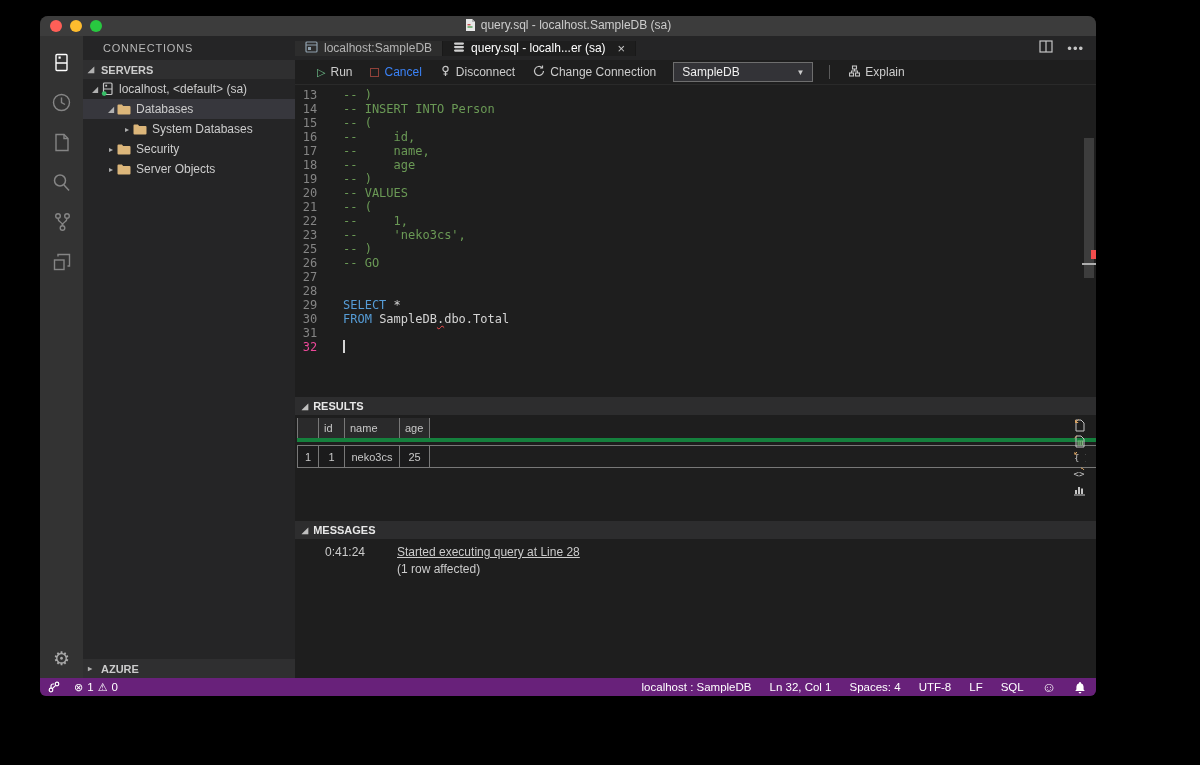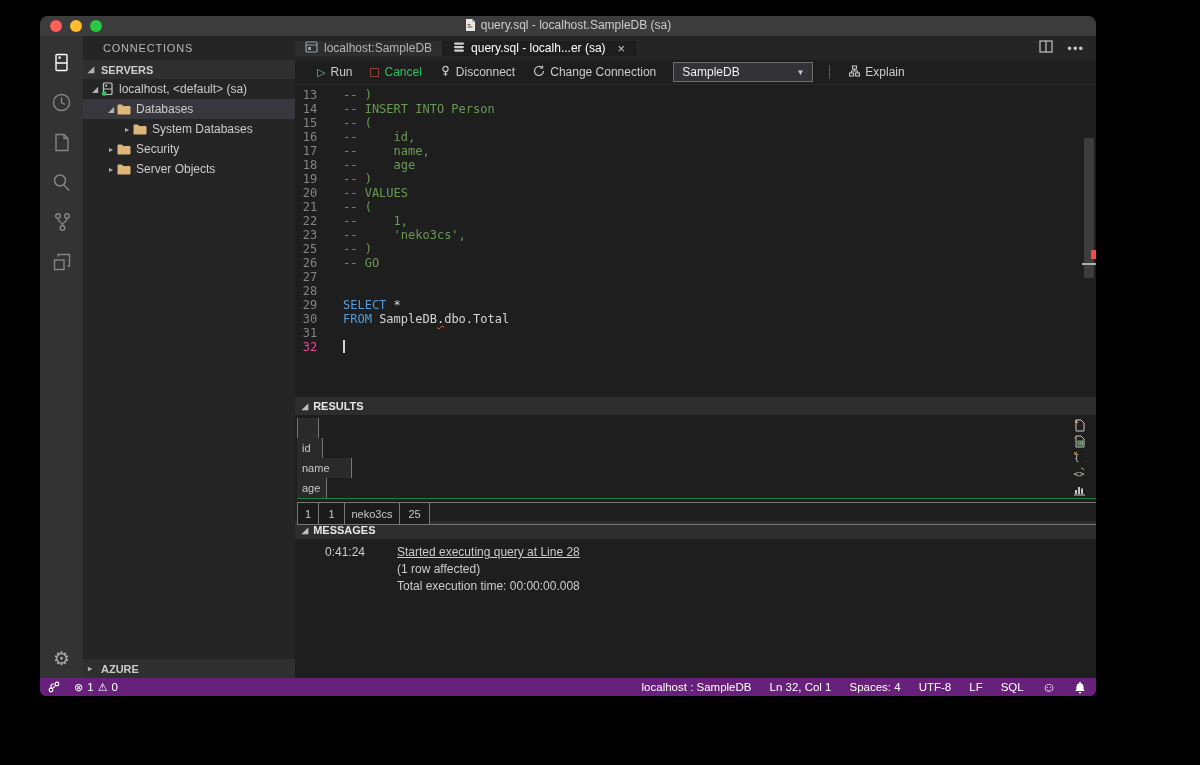--- a/index.html
+++ b/index.html
@@ -41,21 +41,21 @@
   .tab { display:flex; align-items:center; padding:0 10px; font-size:12px; gap:6px; cursor:pointer; border-right:1px solid #191919; }
   .tab.inactive { background:#2d2d2d; color:#b4b4b4; }
   .tab.active { background:#1e1e1e; color:#ffffff; }
   .tab .close { margin-left:6px; font-size:13px; color:#c5c5c5; cursor:pointer; }
   .tab-fill { flex:1; }
   .tab-actions { display:flex; align-items:center; gap:14px; padding:0 12px; color:#c5c5c5; }
   .tab-actions .dots { font-size:13px; letter-spacing:1px; cursor:pointer; }
 
   .toolbar { height:25px; flex:0 0 25px; display:flex; align-items:center; font-size:12px; color:#cccccc; padding-left:15px; gap:4px; border-bottom:1px solid #2a2a2a; }
   .tb-item { display:flex; align-items:center; gap:5px; padding:0 7px; height:100%; cursor:pointer; }
-  .tb-item.disabled { color:#22c55e; cursor:default; }
+  .tb-item.disabled { color:#3b82f6; cursor:default; }
   .run-glyph { color:#73c991; font-size:11px; }
   .cancel-glyph { width:9px; height:9px; border:1.5px solid #8f4139; display:inline-block; }
   .db-dropdown { width:140px; height:20px; margin-left:6px; background:#333337; border:1px solid #6e6e6e; display:flex; align-items:center; padding:0 8px; font-size:12px; color:#f0f0f0; cursor:pointer; }
   .db-dropdown .dd-arrow { margin-left:auto; font-size:8px; color:#cccccc; }
   .tb-sep { width:1px; height:14px; background:#5a5a5a; margin:0 8px 0 12px; }
 
   
   .editor { height:312px; flex:0 0 312px; position:relative; font-family:"DejaVu Sans Mono",monospace; font-size:12px; line-height:14px; padding-top:3px; overflow:hidden; }
   .line { height:14px; display:flex; }
   .num { width:30px; text-align:center; color:#858585; flex:0 0 30px; }
@@ -67,21 +67,21 @@
   .scrollbar { position:absolute; right:2px; top:53px; width:10px; height:140px; background:rgba(121,121,121,.35); cursor:pointer;}
   .ruler-error { position:absolute; right:0; top:165px; width:5px; height:9px; background:#f14c4c; }
   .ruler-cursor { position:absolute; right:0; top:178px; width:14px; height:2px; background:#aeaeae; }
 
   
   .panel { flex:1; display:flex; flex-direction:column; background:#1e1e1e; min-height:0; }
   .panel-header { height:18px; flex:0 0 18px; background:#2d2d2e; display:flex; align-items:center; padding-left:7px; font-size:11px; font-weight:bold; color:#e7e7e7; cursor:pointer; }
   .panel-header .arrow { font-size:8px; color:#c0c0c0; margin-right:5px; }
   .results-area { height:106px; flex:0 0 106px; position:relative; padding:3px 0 0 2px; }
   .grid { font-size:11px; color:#c8c8c8; }
-  .g-head { display:flex; border-bottom:1px solid #15803d;flex-direction:column; }
+  .g-head { display:flex; border-bottom:4px solid #15803d; }
   .g-head .gc { background:#2a2a2b; border-right:1px solid #787878; height:20px; display:flex; align-items:center; padding-left:5px; }
   .g-head .gc.first { border-left:1px solid #787878; }
   .g-gap { height:3px; }
   .g-row { display:flex; border-top:1px solid #787878; border-bottom:1px solid #787878; cursor:default; }
   .g-row .gc { background:#1b1b1c; border-right:1px solid #787878; height:21px; display:flex; align-items:center; justify-content:center; cursor:pointer;}
   .g-row .gc.first { border-left:1px solid #787878; }
   .gc.w-num{ width:22px; } .gc.w-id{ width:26px; } .gc.w-name{ width:55px; } .gc.w-age{ width:30px; }
   .export-icons { position:absolute; right:10px; top:4px; display:flex; flex-direction:column; gap:3px; }
   .exp-ic { width:14px; height:13px; display:flex; align-items:center; justify-content:center; cursor:pointer; }
 
@@ -458,24 +458,20 @@
             <span>MESSAGES</span>
           </div>
           <div class="messages" id="messages">
               <div class="msg-row">
                 <span class="msg-time">0:41:24</span>
                 <span class="msg-text link">Started executing query at Line 28</span>
               </div>
               <div class="msg-row">
                 <span class="msg-time"></span>
                 <span class="msg-text">(1 row affected)</span>
-              </div>
-              <div class="msg-row">
-                <span class="msg-time"></span>
-                <span class="msg-text">Total execution time: 00:00:00.008</span>
               </div>
             </div>
         </div>
       </div>
     </div>
 
     <div class="statusbar">
       <div class="sb-left">
         <span class="sb-item">
           <svg width="12" height="12" viewBox="0 0 12 12" fill="none" stroke="#ffffff" stroke-width="1.2">

